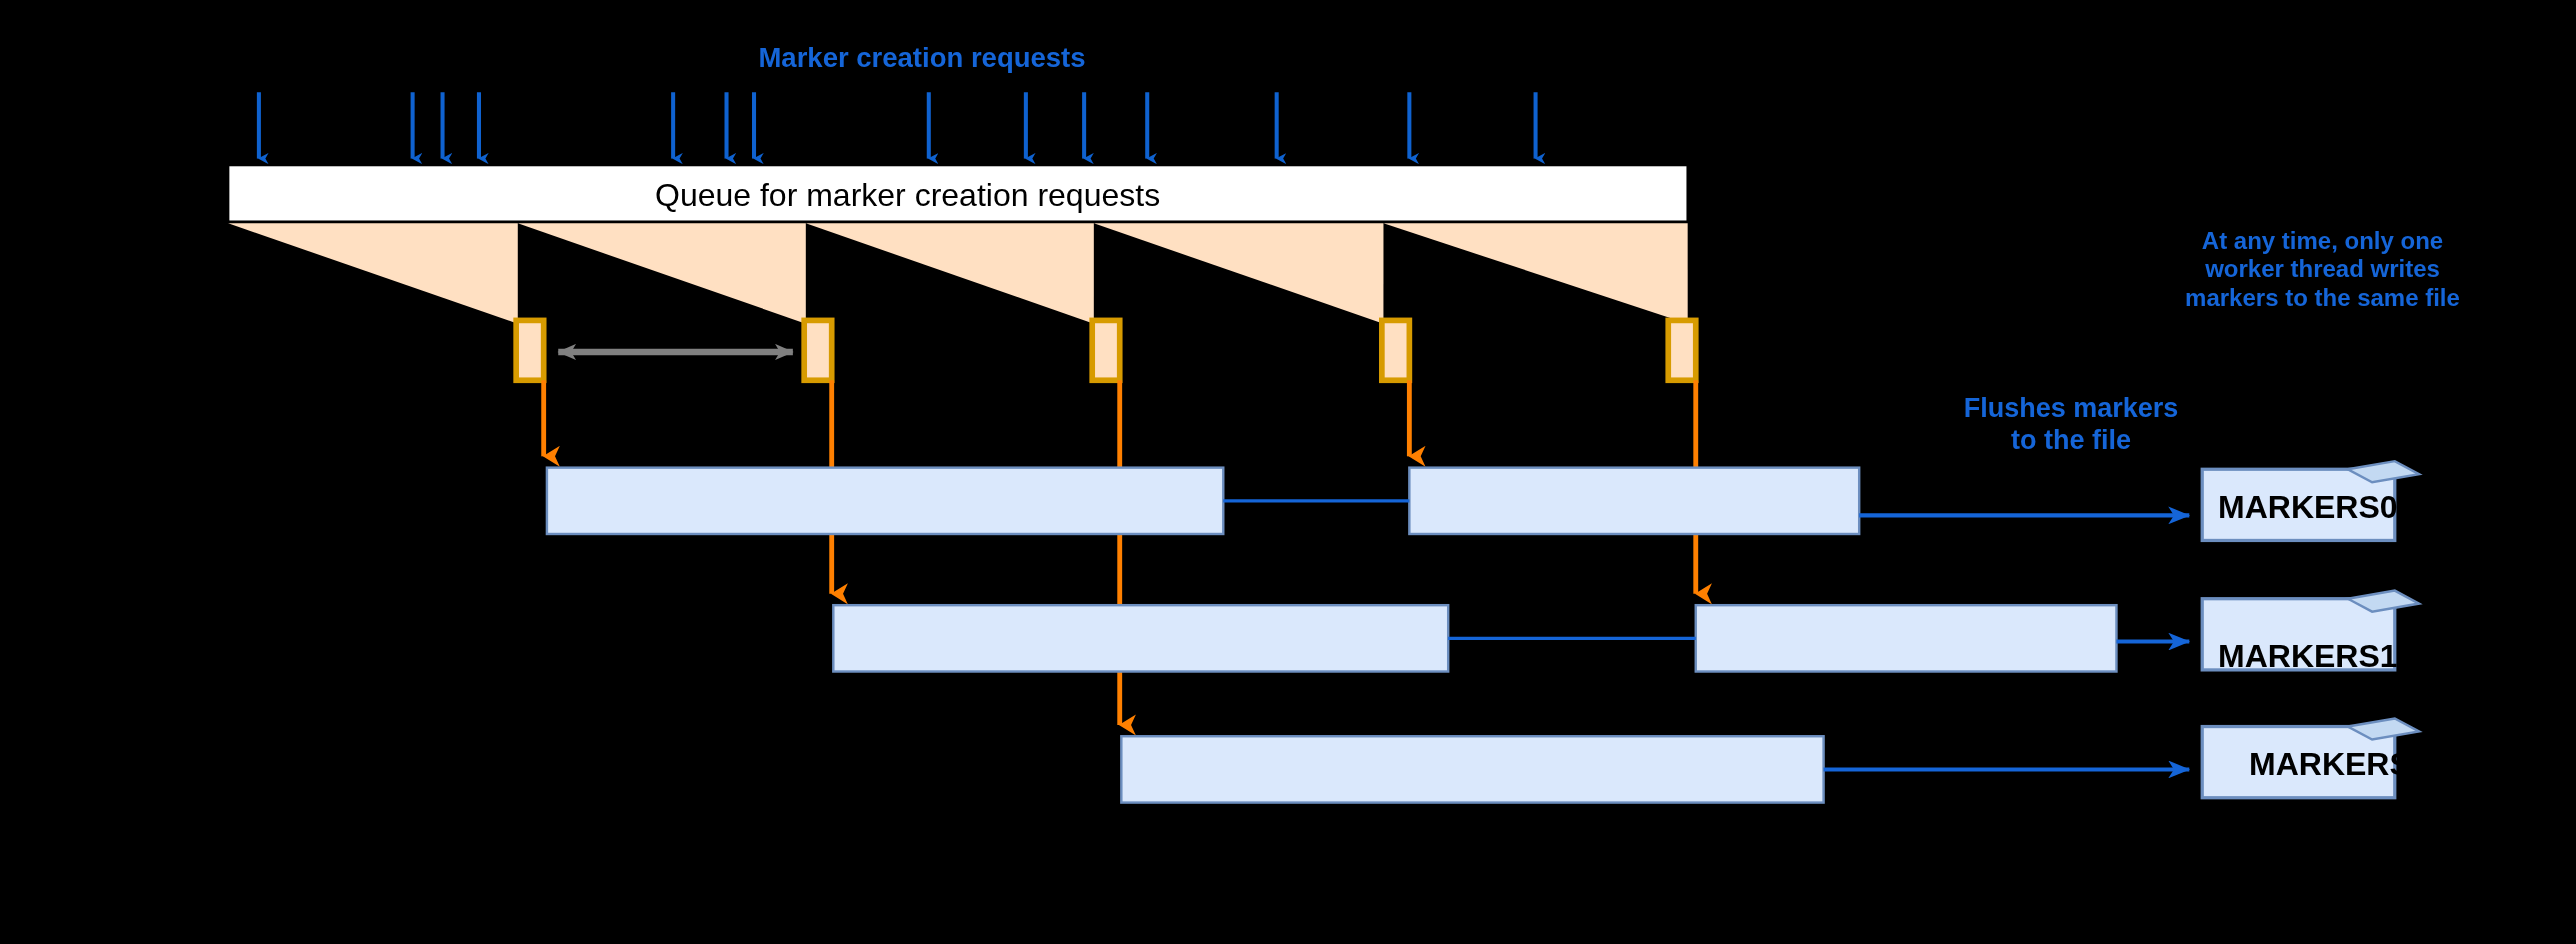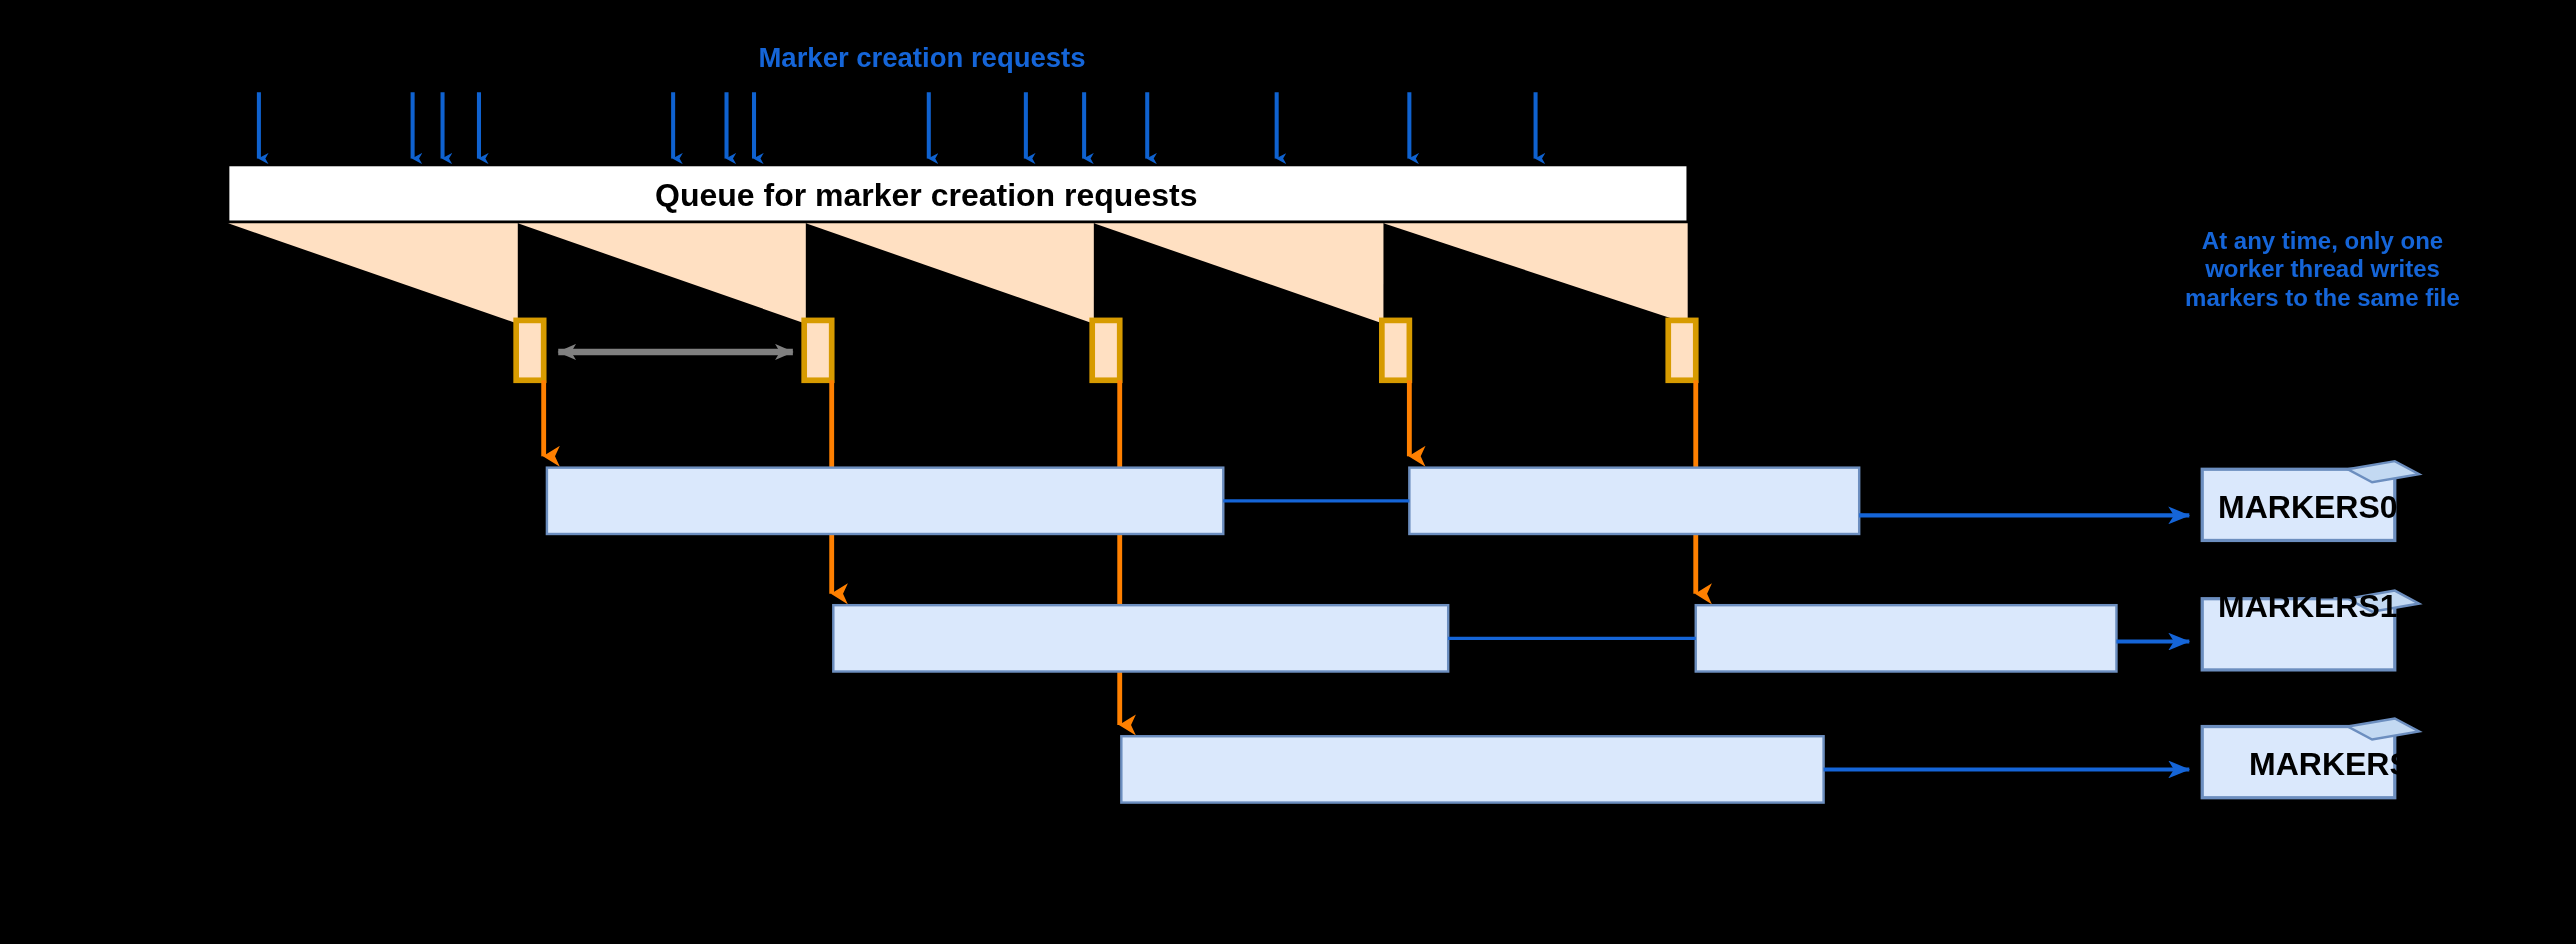--- a/index.html
+++ b/index.html
@@ -28,21 +28,21 @@
     font-family: "Liberation Sans", sans-serif;
     font-weight: bold;
     text-align: center;
     line-height: 1.18;
     white-space: pre;
   }
   .queue-label {
     position: absolute;
     color: #000000;
     font-family: "Liberation Sans", sans-serif;
-    font-weight: bold;
+    font-weight: normal;
     white-space: nowrap;
   }
   .file-label {
     position: absolute;
     color: #000000;
     font-family: "Liberation Sans", sans-serif;
     font-weight: bold;
     white-space: nowrap;
   }
 </style>
@@ -151,19 +151,21 @@
   </svg>
 
   <div class="htmltext" style="left:663px; top:42px; width:518px; font-size:27.5px;">Marker creation requests</div>
 
   <div class="queue-label" style="left:655px; top:177px; font-size:32px;">Queue for marker creation requests</div>
 
   <div class="htmltext" style="left:2112px; top:227px; width:421px; font-size:24px;">At any time, only one
 worker thread writes
 markers to the same file</div>
 
+  <div class="htmltext" style="left:1909px; top:393px; width:324px; font-size:27px;">Flushes markers
+to the file</div>
 
   <div class="file-label" style="left:2218px; top:489px; font-size:32px;">MARKERS0</div>
-  <div class="file-label" style="left:2218px; top:588px; font-size:32px;">MARKERS1</div>
+  <div class="file-label" style="left:2218px; top:638px; font-size:32px;">MARKERS1</div>
   <div class="file-label" style="left:2218px; top:746px; font-size:32px;margin-left:31px;">MARKERS2</div>
 
 </div>
 
 
 </body></html>

